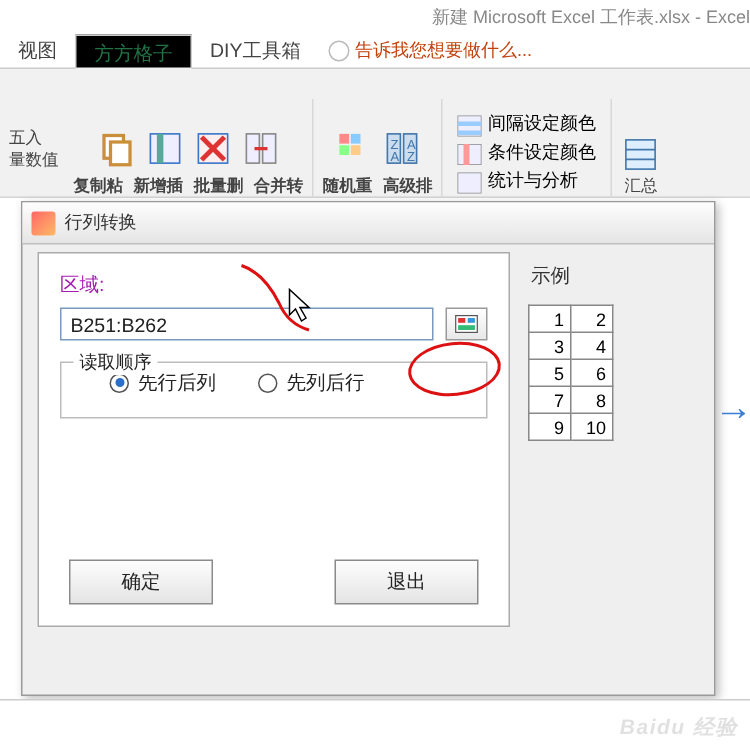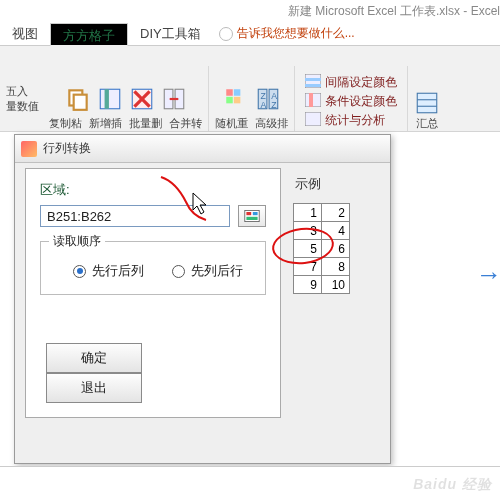--- a/index.html
+++ b/index.html
@@ -10,55 +10,55 @@
 .menutabs { display: flex; height: 24px; background: #fff; border-bottom: 1px solid #ccc; font-size: 13px; }
 .menutab { padding: 0 12px; line-height: 24px; color: #444; cursor: pointer; }
 .menutab.active { color: #217346; border: 1px solid #ccc; border-bottom: 1px solid #f1f1f1; background: #000000; position: relative; top: 1px; }
 .tellme { color: #c2410c; font-size: 12px; display: flex; align-items: center; gap: 4px; margin-left: 6px; }
 .bulb { width: 14px; height: 14px; border-radius: 50%; border: 1px solid #bbb; display: inline-block; }
 
 .ribbon { height: 86px; background: #f1f1f1; border-bottom: 1px solid #d4d4d4; display: flex; padding: 20px 0 0 6px; font-size: 11px; overflow: hidden; }
 .rgroup { display: flex; flex-direction: column; align-items: center; justify-content: flex-end; padding: 0 6px; border-right: 1px solid #d8d8d8; }
 .ricons { display: flex; gap: 6px; margin-bottom: 4px; }
 .ricon { width: 26px; height: 26px; display: flex; align-items: center; justify-content: center; }
-.rlabelrow { display: flex; gap: 2px; }
+.rlabelrow { display: flex; gap: 2px; font-weight: bold; }
 .rlabel { font-size: 11px; color: #444; text-align: center; white-space: nowrap; }
 .leftlabels { display: flex; flex-direction: column; justify-content: center; font-size: 11px; color: #444; padding-right: 4px; }
 .condlist { display: flex; flex-direction: column; gap: 2px; padding: 2px 4px; }
-.conditem { display: flex; align-items: flex-start; gap: 4px; font-size: 12px; color: #7f1d1d; }
-
-
-.dialog { position: absolute; top: 134px; left: 14px; width: 377px; height: 330px; background: #efefef; border: 1px solid #9a9a9a; box-shadow: 2px 2px 6px rgba(0,0,0,.25); }
+.conditem { display: flex; align-items: flex-end; gap: 4px; font-size: 12px; color: #000000; }
+
+
+.dialog { position: absolute; top: 134px; left: 14px; width: 463px; height: 330px; background: #efefef; border: 1px solid #9a9a9a; box-shadow: 2px 2px 6px rgba(0,0,0,.25); }
 .dlg-title { height: 28px; background: linear-gradient(#fdfdfd,#e5e5e5); border-bottom: 1px solid #bfbfbf; display: flex; align-items: center; padding: 0 6px; font-size: 12px; color: #333; gap: 6px; }
 .dlg-title .appicon { width: 16px; height: 16px; background: linear-gradient(135deg,#f66,#fb6); border-radius: 2px; }
 
 .dlg-body { padding: 6px 6px 6px 10px; display: flex; gap: 10px; height: calc(100% - 28px); }
 .leftpanel { flex: 1; }
 .rightpanel { width: 120px; overflow: hidden; }
 
 .tabs { display: flex; margin-top: 4px; }
 .tab { font-size: 12px; color: #333; background: #f8f8f8; border: 1px solid #aaa; padding: 4px 10px; margin-right: -1px; cursor: pointer; position: relative; }
 .tab.active { background: #fff; border-bottom: 1px solid #fff; z-index: 2; }
 
 .tabpanel { border: 1px solid #aaa; background: #fff; padding: 12px 14px 14px 14px; margin-top: -1px; height: 250px; position: relative; }
 
-.field-label { font-size: 13px; margin-bottom: 6px; color: #14532d; }
+.field-label { font-size: 13px; margin-bottom: 6px; color: #a21caf; }
 .inputrow { display: flex; align-items: center; gap: 8px; margin-bottom: 14px; }
 .textinput { flex: 1; height: 22px; border: 1px solid #7a9ac0; background: #fff; font-size: 13px; padding: 0 6px; color: #222; }
 .rangepick { width: 28px; height: 22px; border: 1px solid #999; background: linear-gradient(#fff,#e8e8e8); display: flex; align-items: center; justify-content: center; cursor: pointer; position: relative; }
 .rangepick svg { width: 16px; height: 14px; }
 
-.groupbox { border: 1px solid #bcbcbc; padding: 20px 12px 14px 12px; position: relative; margin-top: 6px; }
+.groupbox { border: 1px solid #bcbcbc; padding: 4px 12px 14px 12px; position: relative; margin-top: 6px; }
 .grouptitle { position: absolute; top: -9px; left: 8px; background: #fff; padding: 0 4px; font-size: 12px; color: #222; }
 .radios { display: flex; gap: 28px; padding-left: 20px; }
 .radio { display: flex; align-items: center; gap: 6px; font-size: 13px; color: #222; cursor: pointer; }
 .rdot { width: 13px; height: 13px; border-radius: 50%; border: 1px solid #555; display: flex; align-items: center; justify-content: center; }
 .rdot.sel::after { content: ""; width: 6px; height: 6px; border-radius: 50%; background: #2a6fc9; }
 
-.btnrow { display: flex; justify-content: space-between; position: absolute; bottom: 14px; left: 20px; right: 20px; flex-direction: column; }
+.btnrow { display: flex; justify-content: space-between; position: absolute; bottom: 14px; left: 20px; right: 20px; }
 .btn { width: 96px; height: 30px; border: 1px solid #8a8a8a; background: linear-gradient(#fdfdfd,#e4e4e4); font-size: 13px; color: #222; cursor: pointer; }
 
 .example-label { font-size: 13px; color: #333; margin: 6px 0 10px 4px; }
 .extable { border-collapse: collapse; margin-left: 2px; }
 .extable td { border: 1px solid #888; width: 28px; height: 18px; text-align: right; font-size: 12px; padding: 0 4px; background: #fff; }
 .arrow { color: #3a7fd5; font-size: 26px; position: absolute; right: -2px; top: 256px; }
 
 
 .redcircle { position: absolute; width: 62px; height: 36px; border: 2px solid #d11; border-radius: 50%; top: 228px; left: 272px; transform: rotate(-6deg); pointer-events: none; }
 .redline { position: absolute; width: 60px; height: 50px; top: 172px; left: 156px; pointer-events: none; }

